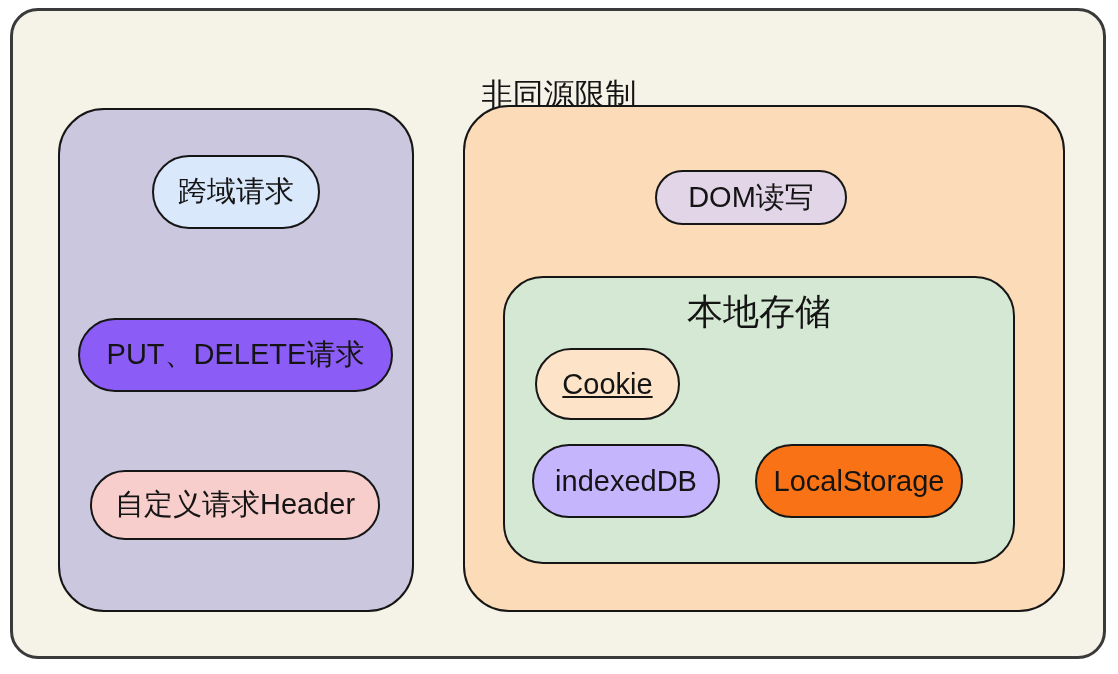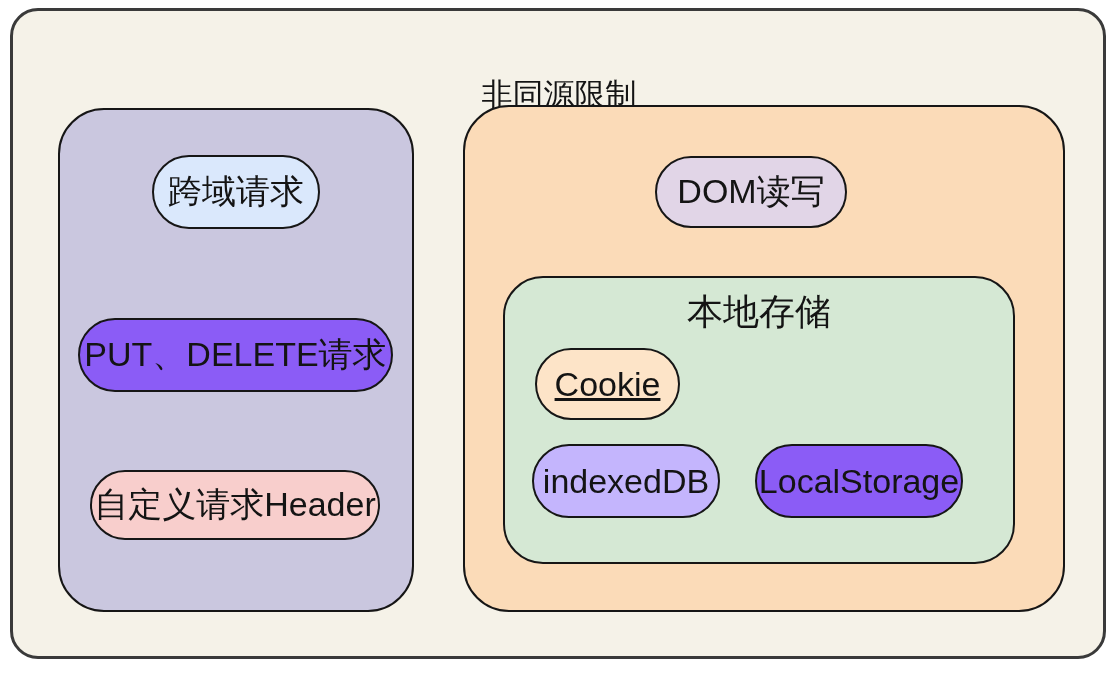--- a/index.html
+++ b/index.html
@@ -41,38 +41,38 @@
     left: 503px; top: 276px; width: 512px; height: 288px;
     border-radius: 40px;
     border-width: 2.5px; border-color: #161616;
   }
   .pill {
     display: flex;
     align-items: center;
     justify-content: center;
     border: 2.5px solid #161616;
     border-radius: 40px;
-    font-size: 34px;
+    font-size: 29px;
     white-space: nowrap;
   }
   .title {
     left: 0; top: 26px; width: 100%;
     text-align: center;
     font-size: 31px;
     margin-top: 48px;
   }
   .subtitle {
     left: 503px; top: 288px; width: 512px;
     text-align: center;
     font-size: 36px;
   }
   #node-cross-origin     { left: 152px; top: 155px; width: 168px; height: 74px; }
   #node-put-delete       { left:  78px; top: 318px; width: 315px; height: 74px; }
   #node-custom-header    { left:  90px; top: 470px; width: 290px; height: 70px; }
-  #node-dom-read-write   { left: 655px; top: 156px; width: 192px; height: 72px; }
+  #node-dom-read-write   { left: 655px; top: 170px; width: 192px; height: 55px; }
   #node-cookie           { left: 535px; top: 348px; width: 145px; height: 72px; text-decoration: underline; }
   #node-session-storage  { left: 708px; top: 348px; width: 252px; height: 72px; }
   #node-indexeddb        { left: 532px; top: 444px; width: 188px; height: 74px; }
   #node-local-storage    { left: 755px; top: 444px; width: 208px; height: 74px; }
 </style>
 </head>
 <body>
 
 <div class="canvas">
 
@@ -94,15 +94,15 @@
 
   <div class="box" id="storage-group" style="background: rgb(213, 232, 212);"></div>
 
   <div class="subtitle">本地存储</div>
 
   <div class="pill" id="node-cookie" style="background: rgb(253, 228, 200);">Cookie</div>
 
 
   <div class="pill" id="node-indexeddb" style="background: #c4b5fd;">indexedDB</div>
 
-  <div class="pill" id="node-local-storage" style="background: #8b5cf6;">LocalStorage</div>
+  <div class="pill" id="node-local-storage" style="background: #f97316;">LocalStorage</div>
 
 </div>
 
 </body></html>

